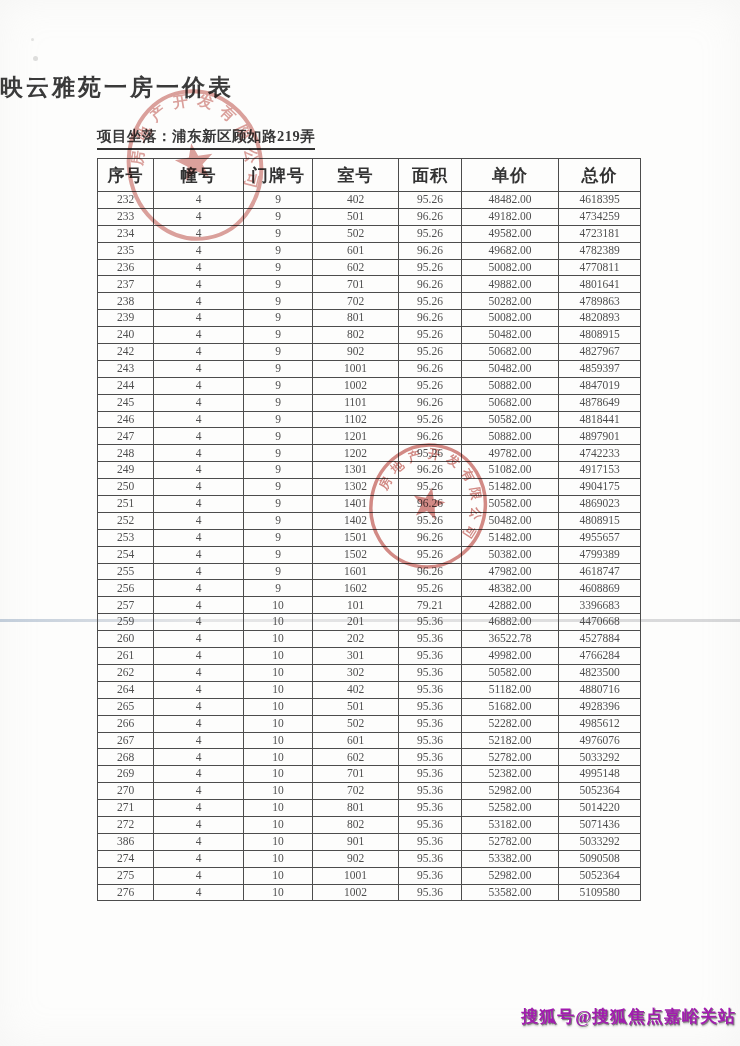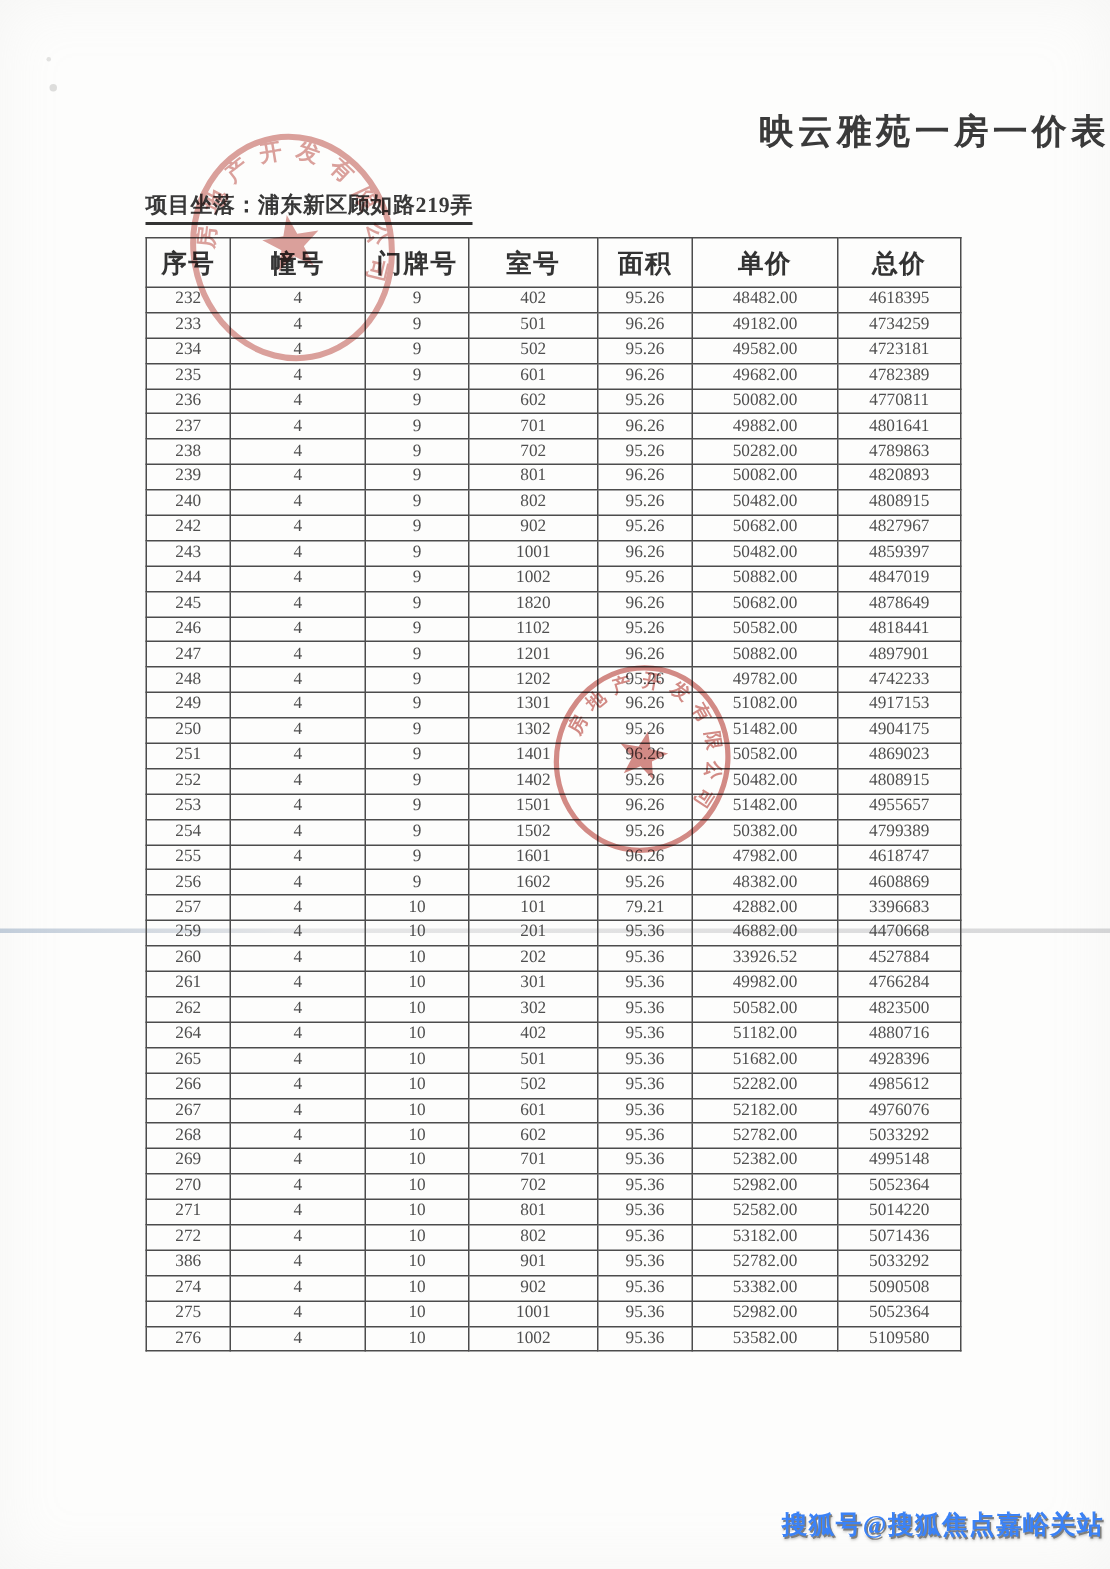--- a/index.html
+++ b/index.html
@@ -6,21 +6,21 @@
   body{font-family:"Liberation Serif","DejaVu Serif",serif;}
   .page{
     position:relative;width:740px;height:1046px;background:#fdfdfc;
     overflow:hidden;box-shadow:inset 0 0 40px rgba(200,200,200,.15);
   }
   .speck{position:absolute;border-radius:50%;background:#c8c8c6;}
   .s1{left:31px;top:38px;width:3px;height:3px;opacity:.5;}
   .s2{left:33px;top:56px;width:5px;height:5px;opacity:.6;}
   .title{
     position:absolute;left:0;top:72px;width:740px;margin:0;
-    text-align:right;font-size:23px;font-weight:bold;color:#3a3a3a;
+    text-align:left;font-size:23px;font-weight:bold;color:#3a3a3a;
     letter-spacing:3px;
   }
   .location{
     position:absolute;left:97px;top:127px;
     font-size:14.5px;font-weight:bold;color:#383838;
     border-bottom:2px solid #333;padding-bottom:2px;letter-spacing:.5px;
   }
   .fold-line{
     position:absolute;left:0;top:619px;width:740px;height:3px;
     background:linear-gradient(to right,rgba(125,150,180,.45),rgba(170,172,178,.28) 28%,rgba(160,160,164,.32) 70%,rgba(150,152,158,.38));
@@ -41,21 +41,21 @@
     height:15.9px;font-size:11.5px;color:#4f4f4f;line-height:1;
   }
   col.c1{width:56px}col.c2{width:90px}col.c3{width:69px}
   col.c4{width:86px}col.c5{width:63px}col.c6{width:97px}col.c7{width:82px}
   .seal{position:absolute;mix-blend-mode:multiply;pointer-events:none;z-index:2;}
   .seal-1{left:122px;top:84px;width:146px;height:162px;opacity:.5;transform:rotate(-10deg);}
   .seal-2{left:367px;top:441px;width:122px;height:131px;opacity:.62;transform:rotate(12deg);}
   .seal text{font-family:"Liberation Serif","DejaVu Serif",serif;font-weight:bold;}
   .watermark{
     position:absolute;right:4px;top:1005px;z-index:3;
-    font-size:17px;font-weight:bold;letter-spacing:1px;color:#3b82f6;
+    font-size:17px;font-weight:bold;letter-spacing:1px;color:#a21caf;
     text-shadow:1px 1px 0 #7e7e7c,-1px -1px 0 #ffffff,1px 2px 2px rgba(90,90,90,.45);
   }
 </style>
 </head>
 <body>
 
 <div class="page">
 
   <div class="speck s1"></div>
   <div class="speck s2"></div>
@@ -193,21 +193,21 @@
           <td>9</td>
           <td>1002</td>
           <td>95.26</td>
           <td>50882.00</td>
           <td>4847019</td>
         </tr>
         <tr>
           <td>245</td>
           <td>4</td>
           <td>9</td>
-          <td>1820</td>
+          <td>1101</td>
           <td>96.26</td>
           <td>50682.00</td>
           <td>4878649</td>
         </tr>
         <tr>
           <td>246</td>
           <td>4</td>
           <td>9</td>
           <td>1102</td>
           <td>95.26</td>
@@ -321,21 +321,21 @@
           <td>95.36</td>
           <td>46882.00</td>
           <td>4470668</td>
         </tr>
         <tr>
           <td>260</td>
           <td>4</td>
           <td>10</td>
           <td>202</td>
           <td>95.36</td>
-          <td>33926.52</td>
+          <td>36522.78</td>
           <td>4527884</td>
         </tr>
         <tr>
           <td>261</td>
           <td>4</td>
           <td>10</td>
           <td>301</td>
           <td>95.36</td>
           <td>49982.00</td>
           <td>4766284</td>

